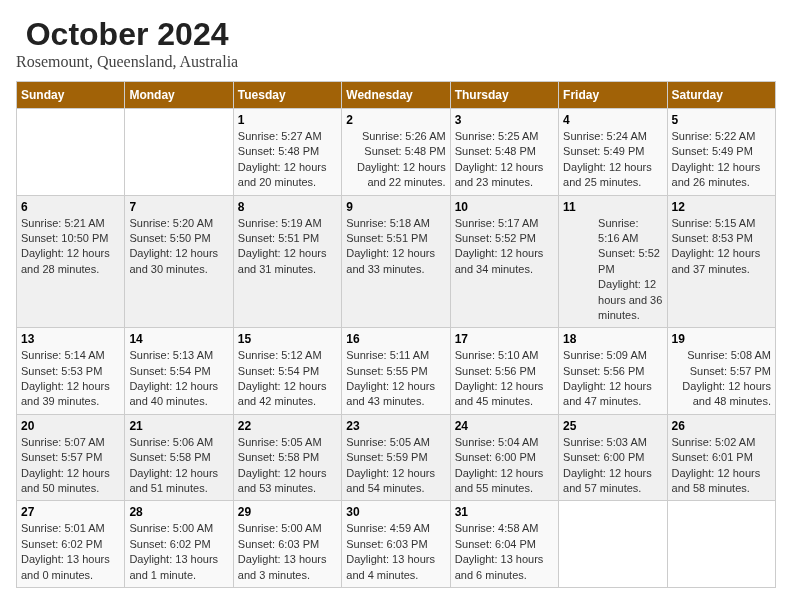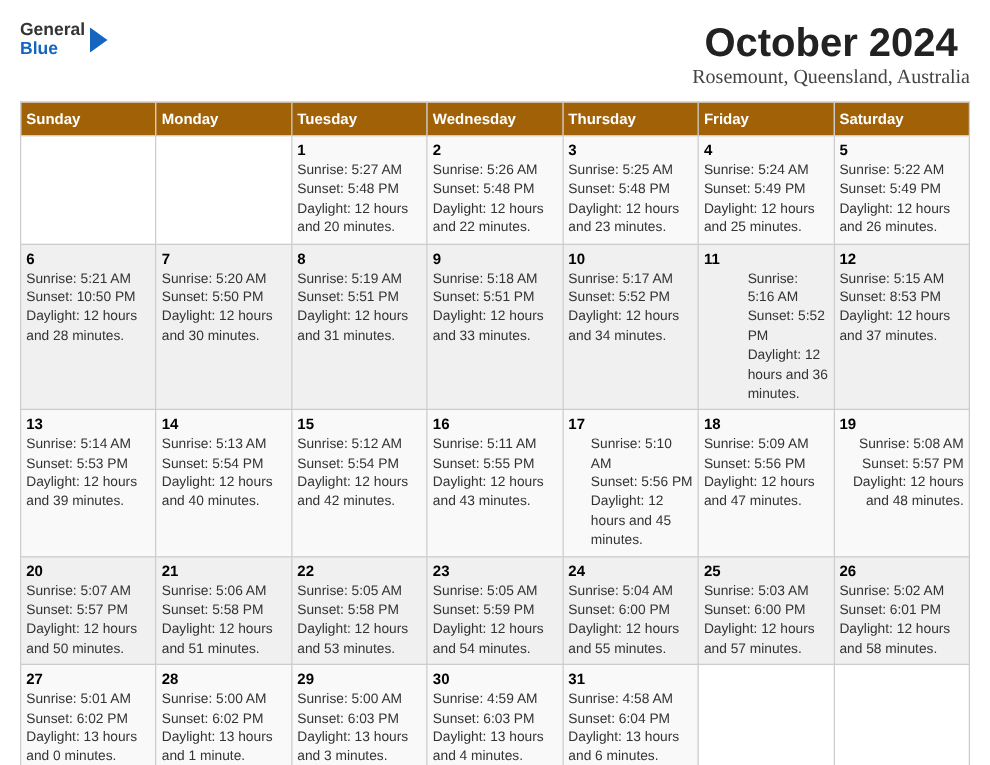--- a/index.html
+++ b/index.html
@@ -89,27 +89,20 @@
       line-height: 1.4;
     }
     .empty-cell {
       background: #fff !important;
     }
   </style>
 </head>
 <body>
 
 <div class="header">
-  <div class="logo">
-    <div class="logo-text">
-      <span class="general">General</span>
-      <span class="blue">Blue</span>
-    </div>
-    <div class="logo-arrow"></div>
-  </div>
   <div class="title-block">
     <h1>October 2024</h1>
     <h2>Rosemount, Queensland, Australia</h2>
   </div>
 </div>
 
 <table class="calendar">
   <thead>
     <tr>
     <th>Sunday</th>
@@ -126,21 +119,21 @@
         <td class="empty-cell"></td>
         <td class="empty-cell"></td>
         <td>
           <span class="day-num">1</span>
           <div class="day-info" style="white-space: pre-line;">Sunrise: 5:27 AM
 Sunset: 5:48 PM
 Daylight: 12 hours and 20 minutes.</div>
         </td>
         <td>
           <span class="day-num">2</span>
-          <div class="day-info" style="white-space: pre-line;">Sunrise: 5:26 AM
+          <div class="day-info" style="white-space: pre-line; text-align: right;">Sunrise: 5:26 AM
 Sunset: 5:48 PM
 Daylight: 12 hours and 22 minutes.</div>
         </td>
         <td>
           <span class="day-num">3</span>
           <div class="day-info" style="white-space: pre-line;">Sunrise: 5:25 AM
 Sunset: 5:48 PM
 Daylight: 12 hours and 23 minutes.</div>
         </td>
         <td>
@@ -220,21 +213,21 @@
 Daylight: 12 hours and 42 minutes.</div>
         </td>
         <td>
           <span class="day-num">16</span>
           <div class="day-info" style="white-space: pre-line;">Sunrise: 5:11 AM
 Sunset: 5:55 PM
 Daylight: 12 hours and 43 minutes.</div>
         </td>
         <td>
           <span class="day-num">17</span>
-          <div class="day-info" style="white-space: pre-line; margin-left: 18px;">Sunrise: 5:10 AM
+          <div class="day-info" style="white-space: pre-line;">Sunrise: 5:10 AM
 Sunset: 5:56 PM
 Daylight: 12 hours and 45 minutes.</div>
         </td>
         <td>
           <span class="day-num">18</span>
           <div class="day-info" style="white-space: pre-line;">Sunrise: 5:09 AM
 Sunset: 5:56 PM
 Daylight: 12 hours and 47 minutes.</div>
         </td>
         <td>

